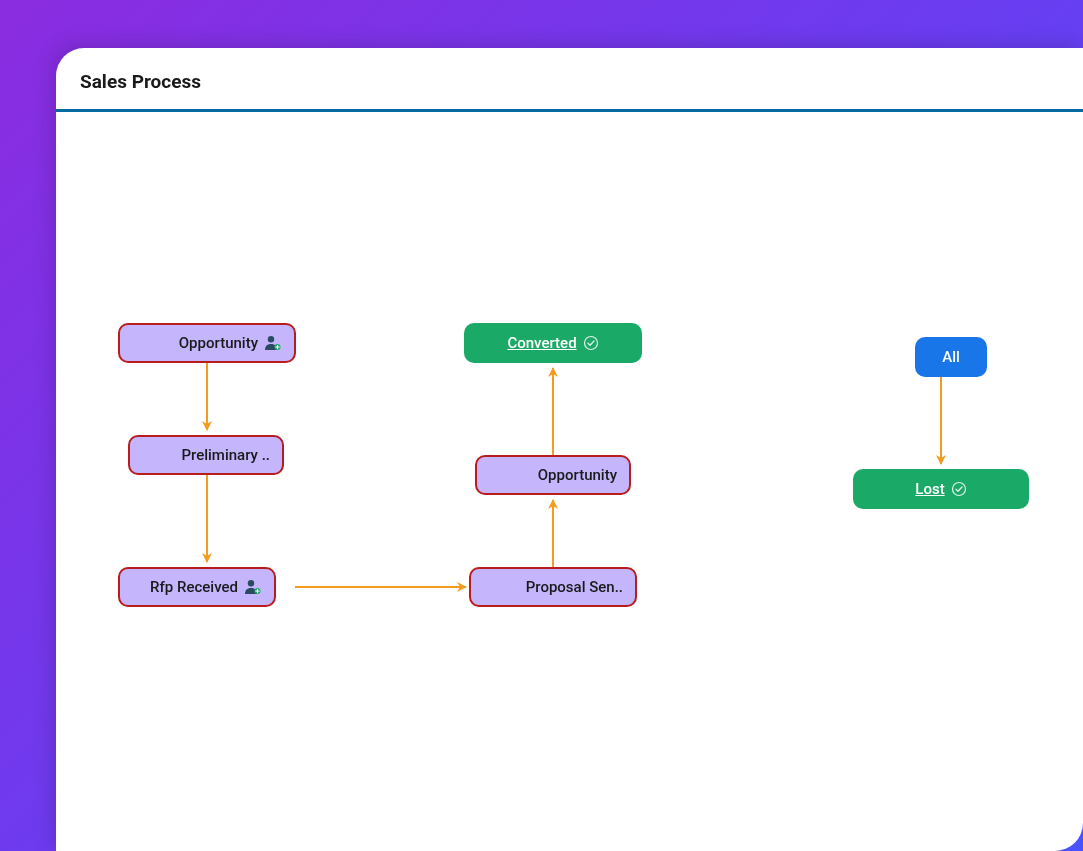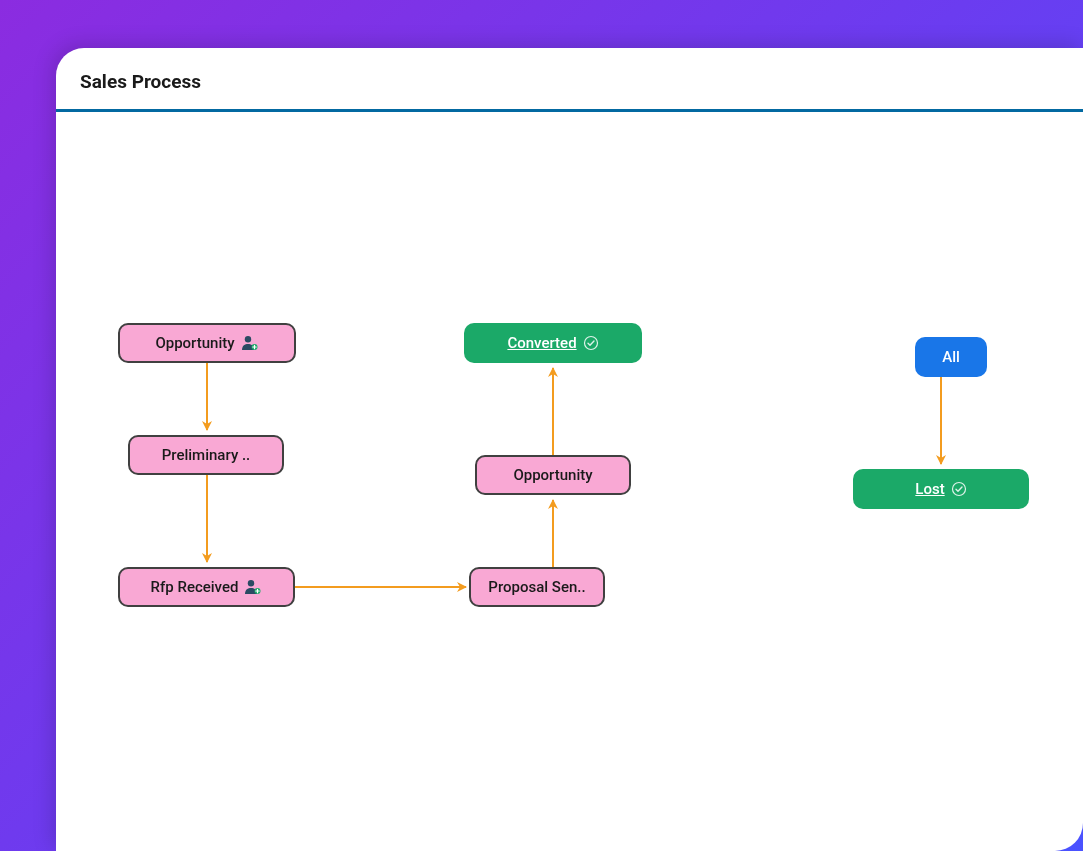--- a/index.html
+++ b/index.html
@@ -45,23 +45,24 @@
     gap: 6px;
     border-radius: 10px;
     font-size: 15px;
     font-weight: 500;
     padding: 0 12px;
     height: 40px;
     white-space: nowrap;
     cursor: pointer;
   }
   .node.outline {
-    background: #f9a8d4;
-    border: 2px solid #404040;
+    background: #c4b5fd;
+    border: 2px solid #b91c1c;
     color: #1a1a1a;
+    justify-content: flex-end;
   }
   .node.green {
     background: #1ba968;
     color: #fff;
     border: none;
     text-decoration: underline;
   }
   .node.blue {
     background: #1976e8;
     color: #fff;
@@ -124,21 +125,21 @@
             <circle cx="13.5" cy="12" r="3" fill="#1ba968"></circle>
             <path d="M13.5 10.3v3.4 M11.8 12h3.4" stroke="#fff" stroke-width="1.2" stroke-linecap="round"></path>
           </svg>
       </span>
     </div>
 
     <div class="node outline" style="left:72px; top:323px; width:156px;">
       <span>Preliminary ..</span>
     </div>
 
-    <div class="node outline" style="left:62px; top:455px; width:177px;">
+    <div class="node outline" style="left:62px; top:455px; width:158px;">
       <span>Rfp Received</span>
       <span class="person-icon">
         <svg width="18" height="16" viewBox="0 0 18 16">
             <circle cx="7" cy="4.2" r="3.2" fill="#2b4a63"></circle>
             <path d="M1 15 C1 10.5 4 9 7 9 C10 9 13 10.5 13 15 Z" fill="#2b4a63"></path>
             <circle cx="13.5" cy="12" r="3" fill="#1ba968"></circle>
             <path d="M13.5 10.3v3.4 M11.8 12h3.4" stroke="#fff" stroke-width="1.2" stroke-linecap="round"></path>
           </svg>
       </span>
     </div>
@@ -150,21 +151,21 @@
             <circle cx="8" cy="8" r="6.5" fill="none" stroke="#fff" stroke-width="1.2"></circle>
             <path d="M5 8.2 L7 10.2 L11 6" fill="none" stroke="#fff" stroke-width="1.4" stroke-linecap="round" stroke-linejoin="round"></path>
           </svg>
       </span>
     </div>
 
     <div class="node outline" style="left:419px; top:343px; width:156px;">
       <span>Opportunity</span>
     </div>
 
-    <div class="node outline" style="left:413px; top:455px; width:136px;">
+    <div class="node outline" style="left:413px; top:455px; width:168px;">
       <span>Proposal Sen..</span>
     </div>
 
     <div class="node blue" style="left:859px; top:225px; width:72px;">
       <span>All</span>
     </div>
 
     <div class="node green" style="left:797px; top:357px; width:176px;">
       <span>Lost</span>
       <span class="check-icon">

